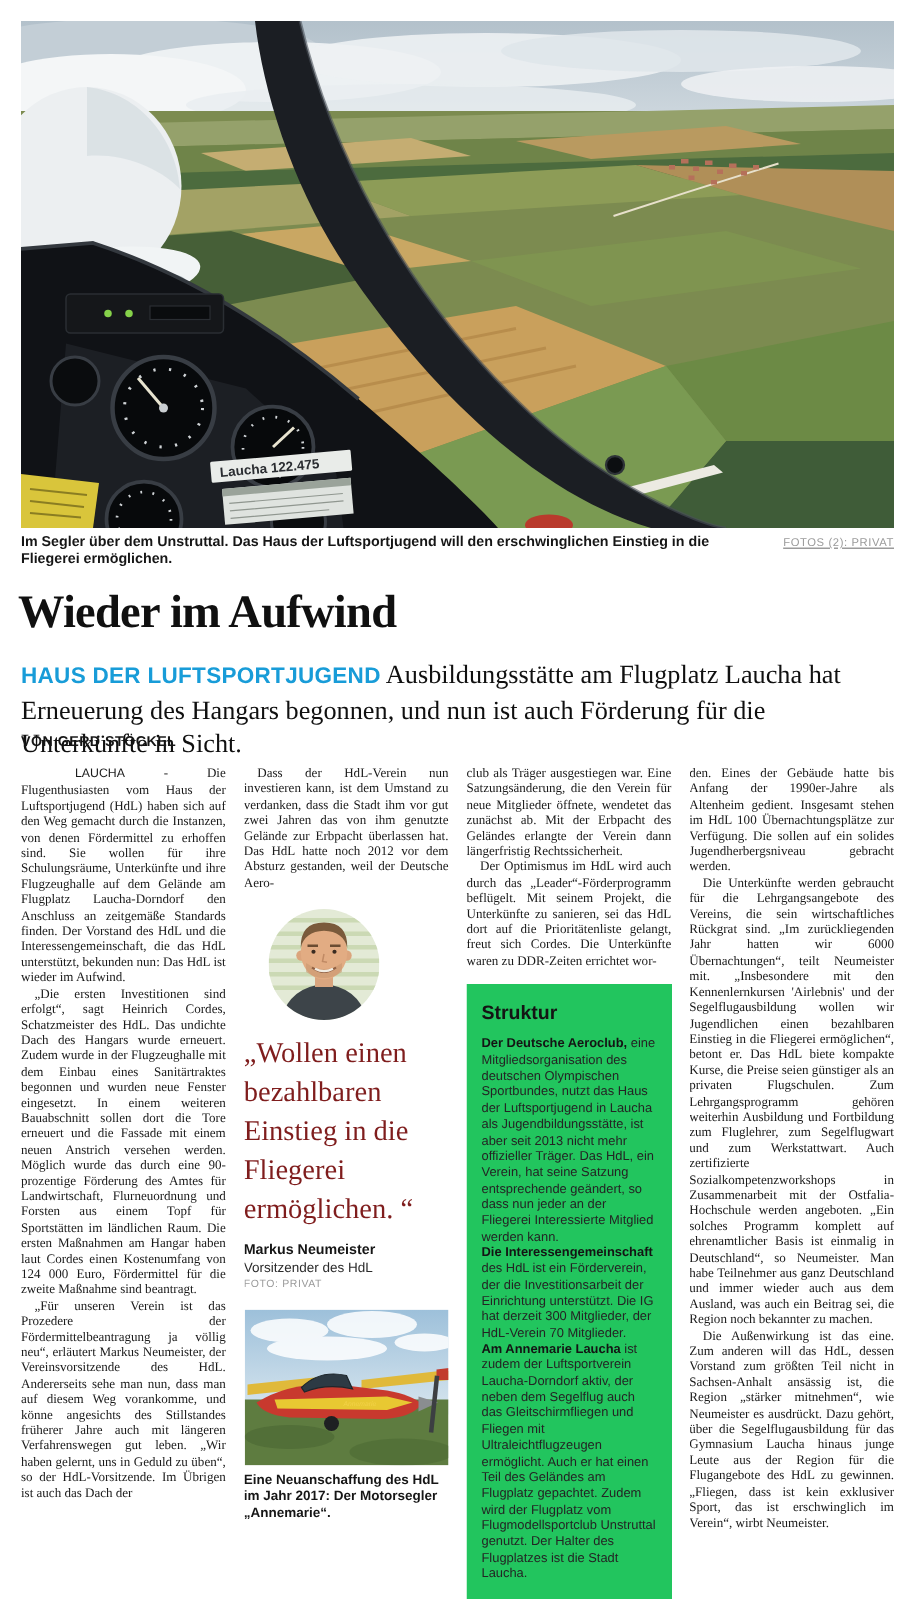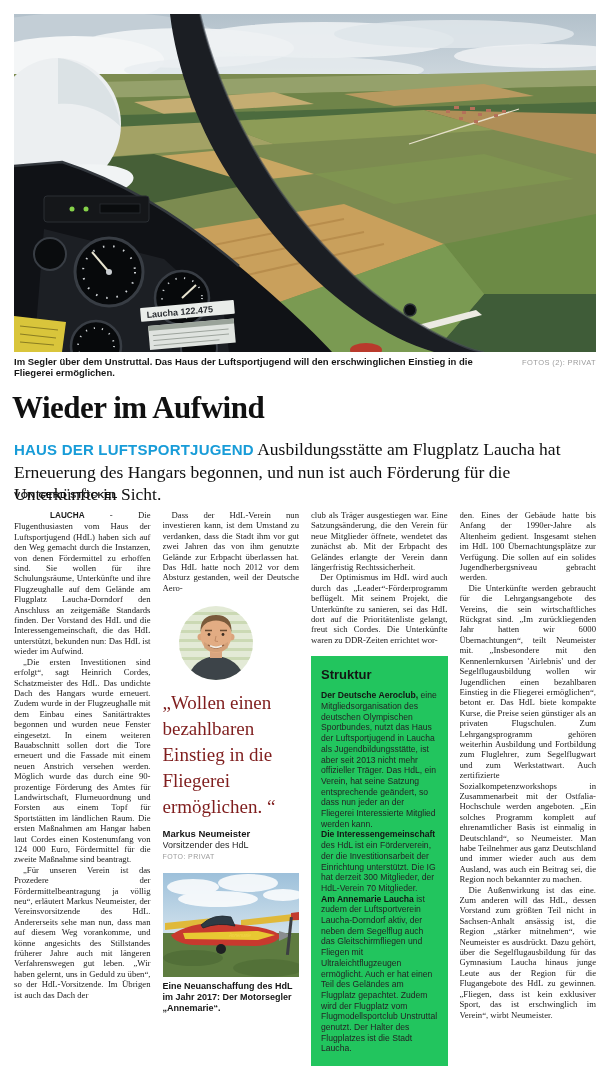--- a/index.html
+++ b/index.html
@@ -3,37 +3,37 @@
 <meta charset="utf-8">
 <style>
   html,body{margin:0;padding:0;background:#fff;}
   .page{position:relative;width:610px;height:1072px;background:#fff;overflow:hidden;
         font-family:"Liberation Sans",sans-serif;color:#1a1a1a;}
   
   .hero{position:absolute;left:14px;top:14px;width:582px;height:338px;overflow:hidden;}
   .caption-row{position:absolute;left:14px;top:356px;width:582px;display:flex;
                justify-content:space-between;align-items:baseline;}
   .photo-caption{font-weight:bold;font-size:9.5px;line-height:11px;color:#161616;}
-  .photo-credit{font-size:7.5px;color:#9b9b9b;letter-spacing:.4px;white-space:nowrap;margin-left:16px;}
+  .photo-credit{font-size:7.5px;color:#9b9b9b;letter-spacing:.4px;white-space:nowrap;margin-left:16px;text-decoration:underline;}
   
   .headline{position:absolute;left:12px;top:369px;font-family:"Liberation Serif",serif;
             font-weight:bold;font-size:31px;letter-spacing:-.5px;color:#101010;}
   .deck{position:absolute;left:14px;top:438px;width:582px;font-family:"Liberation Serif",serif;
         font-size:17.5px;line-height:22px;color:#101010;}
   .kicker{font-family:"Liberation Sans",sans-serif;font-weight:bold;font-size:15px;
           color:#189cd8;letter-spacing:.2px;}
   .byline{position:absolute;left:14px;top:489px;font-weight:bold;font-size:9.5px;
           letter-spacing:.3px;color:#161616;}
   
   .columns{position:absolute;left:14px;top:510px;width:582px;height:562px;display:flex;gap:12px;}
   .col{width:136.5px;flex:0 0 auto;overflow:hidden;}
   .col p{margin:0;font-family:"Liberation Serif",serif;font-size:8.7px;line-height:10.4px;
          text-align:justify;color:#1a1a1a;hyphens:auto;-webkit-hyphens:auto;}
   .col p.ind{text-indent:9px;}
-  .loc{font-family:"Liberation Sans",sans-serif;font-weight:bold;font-size:8.2px;padding-left:36px;}
+  .loc{font-family:"Liberation Sans",sans-serif;font-weight:normal;font-size:8.2px;padding-left:36px;}
   
   .quote-card{margin-top:13px;}
   .portrait{width:74px;height:74px;border-radius:50%;overflow:hidden;margin-left:16px;}
   .quote-text{margin-top:10px;width:124px;font-family:"Liberation Serif",serif;
               font-size:19px;line-height:26px;color:#7f1d1d;}
   .quote-author{margin-top:8px;font-weight:bold;font-size:9.5px;color:#161616;}
   .quote-role{margin-top:1px;font-size:9px;color:#2a2a2a;}
   .quote-credit{margin-top:3px;font-size:7px;color:#9b9b9b;letter-spacing:.4px;}
   .glider{margin-top:13px;width:136.5px;height:104px;overflow:hidden;}
   .glider-caption{margin-top:4px;font-weight:bold;font-size:9px;line-height:11px;color:#161616;}

